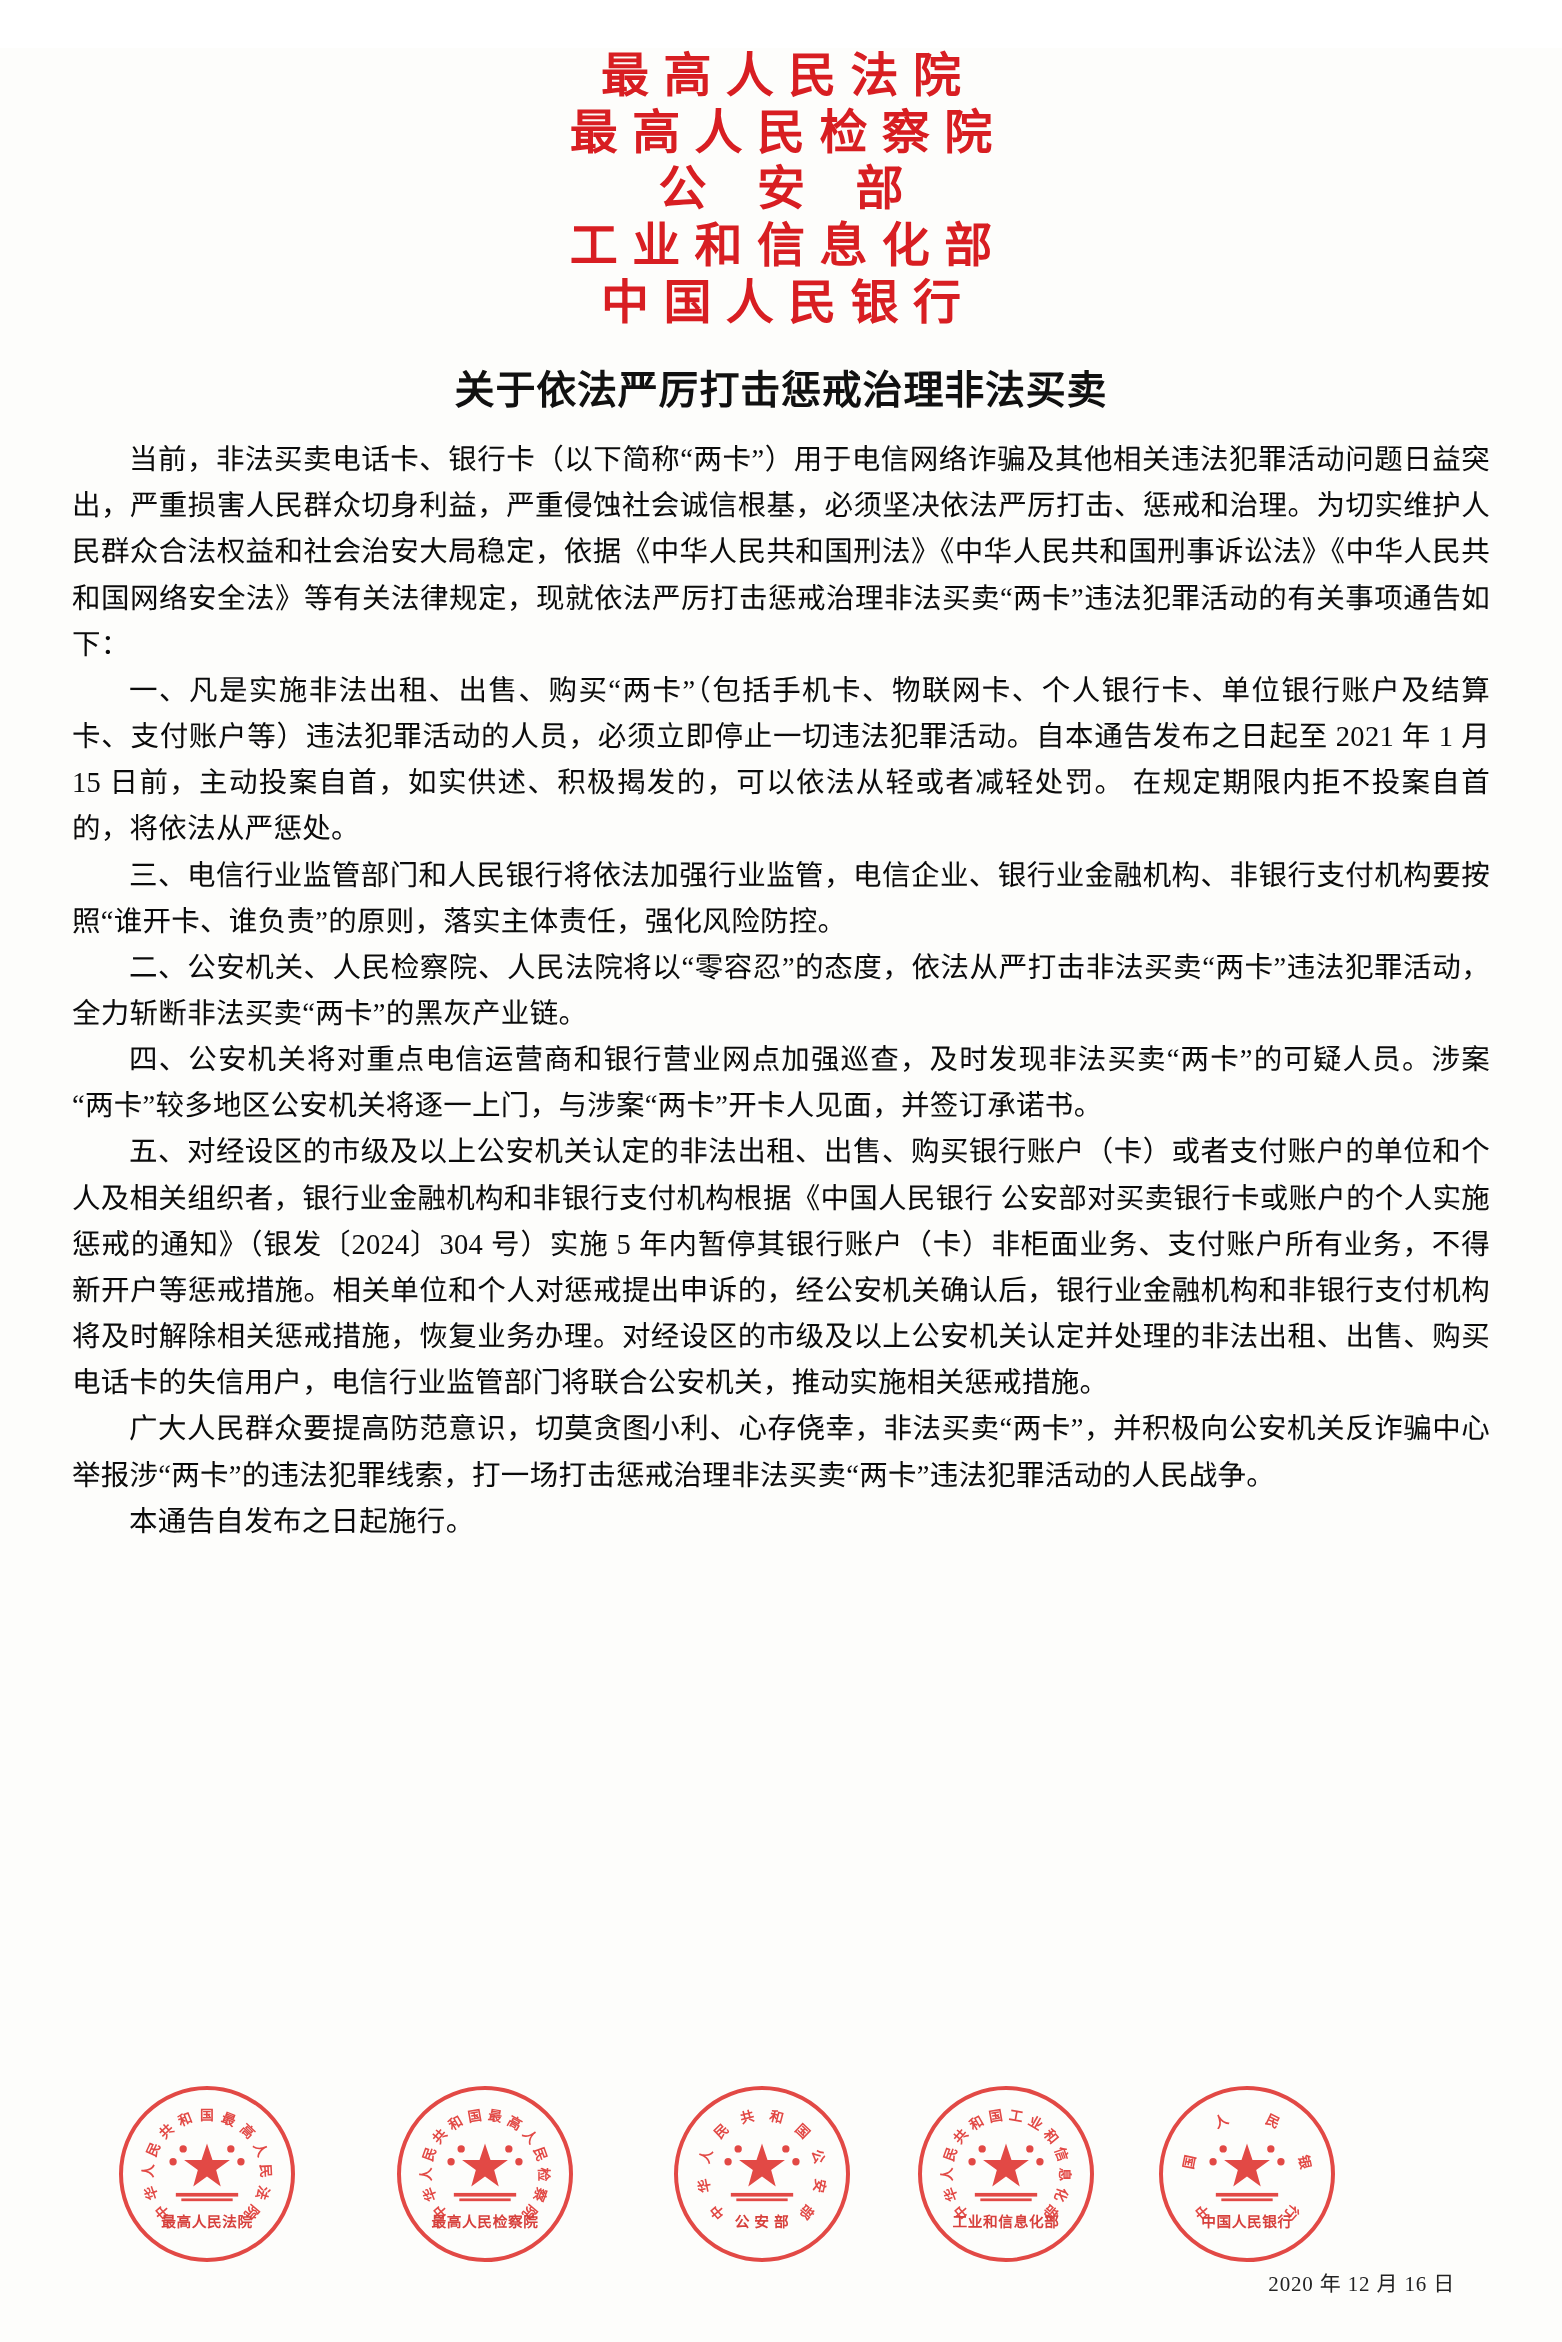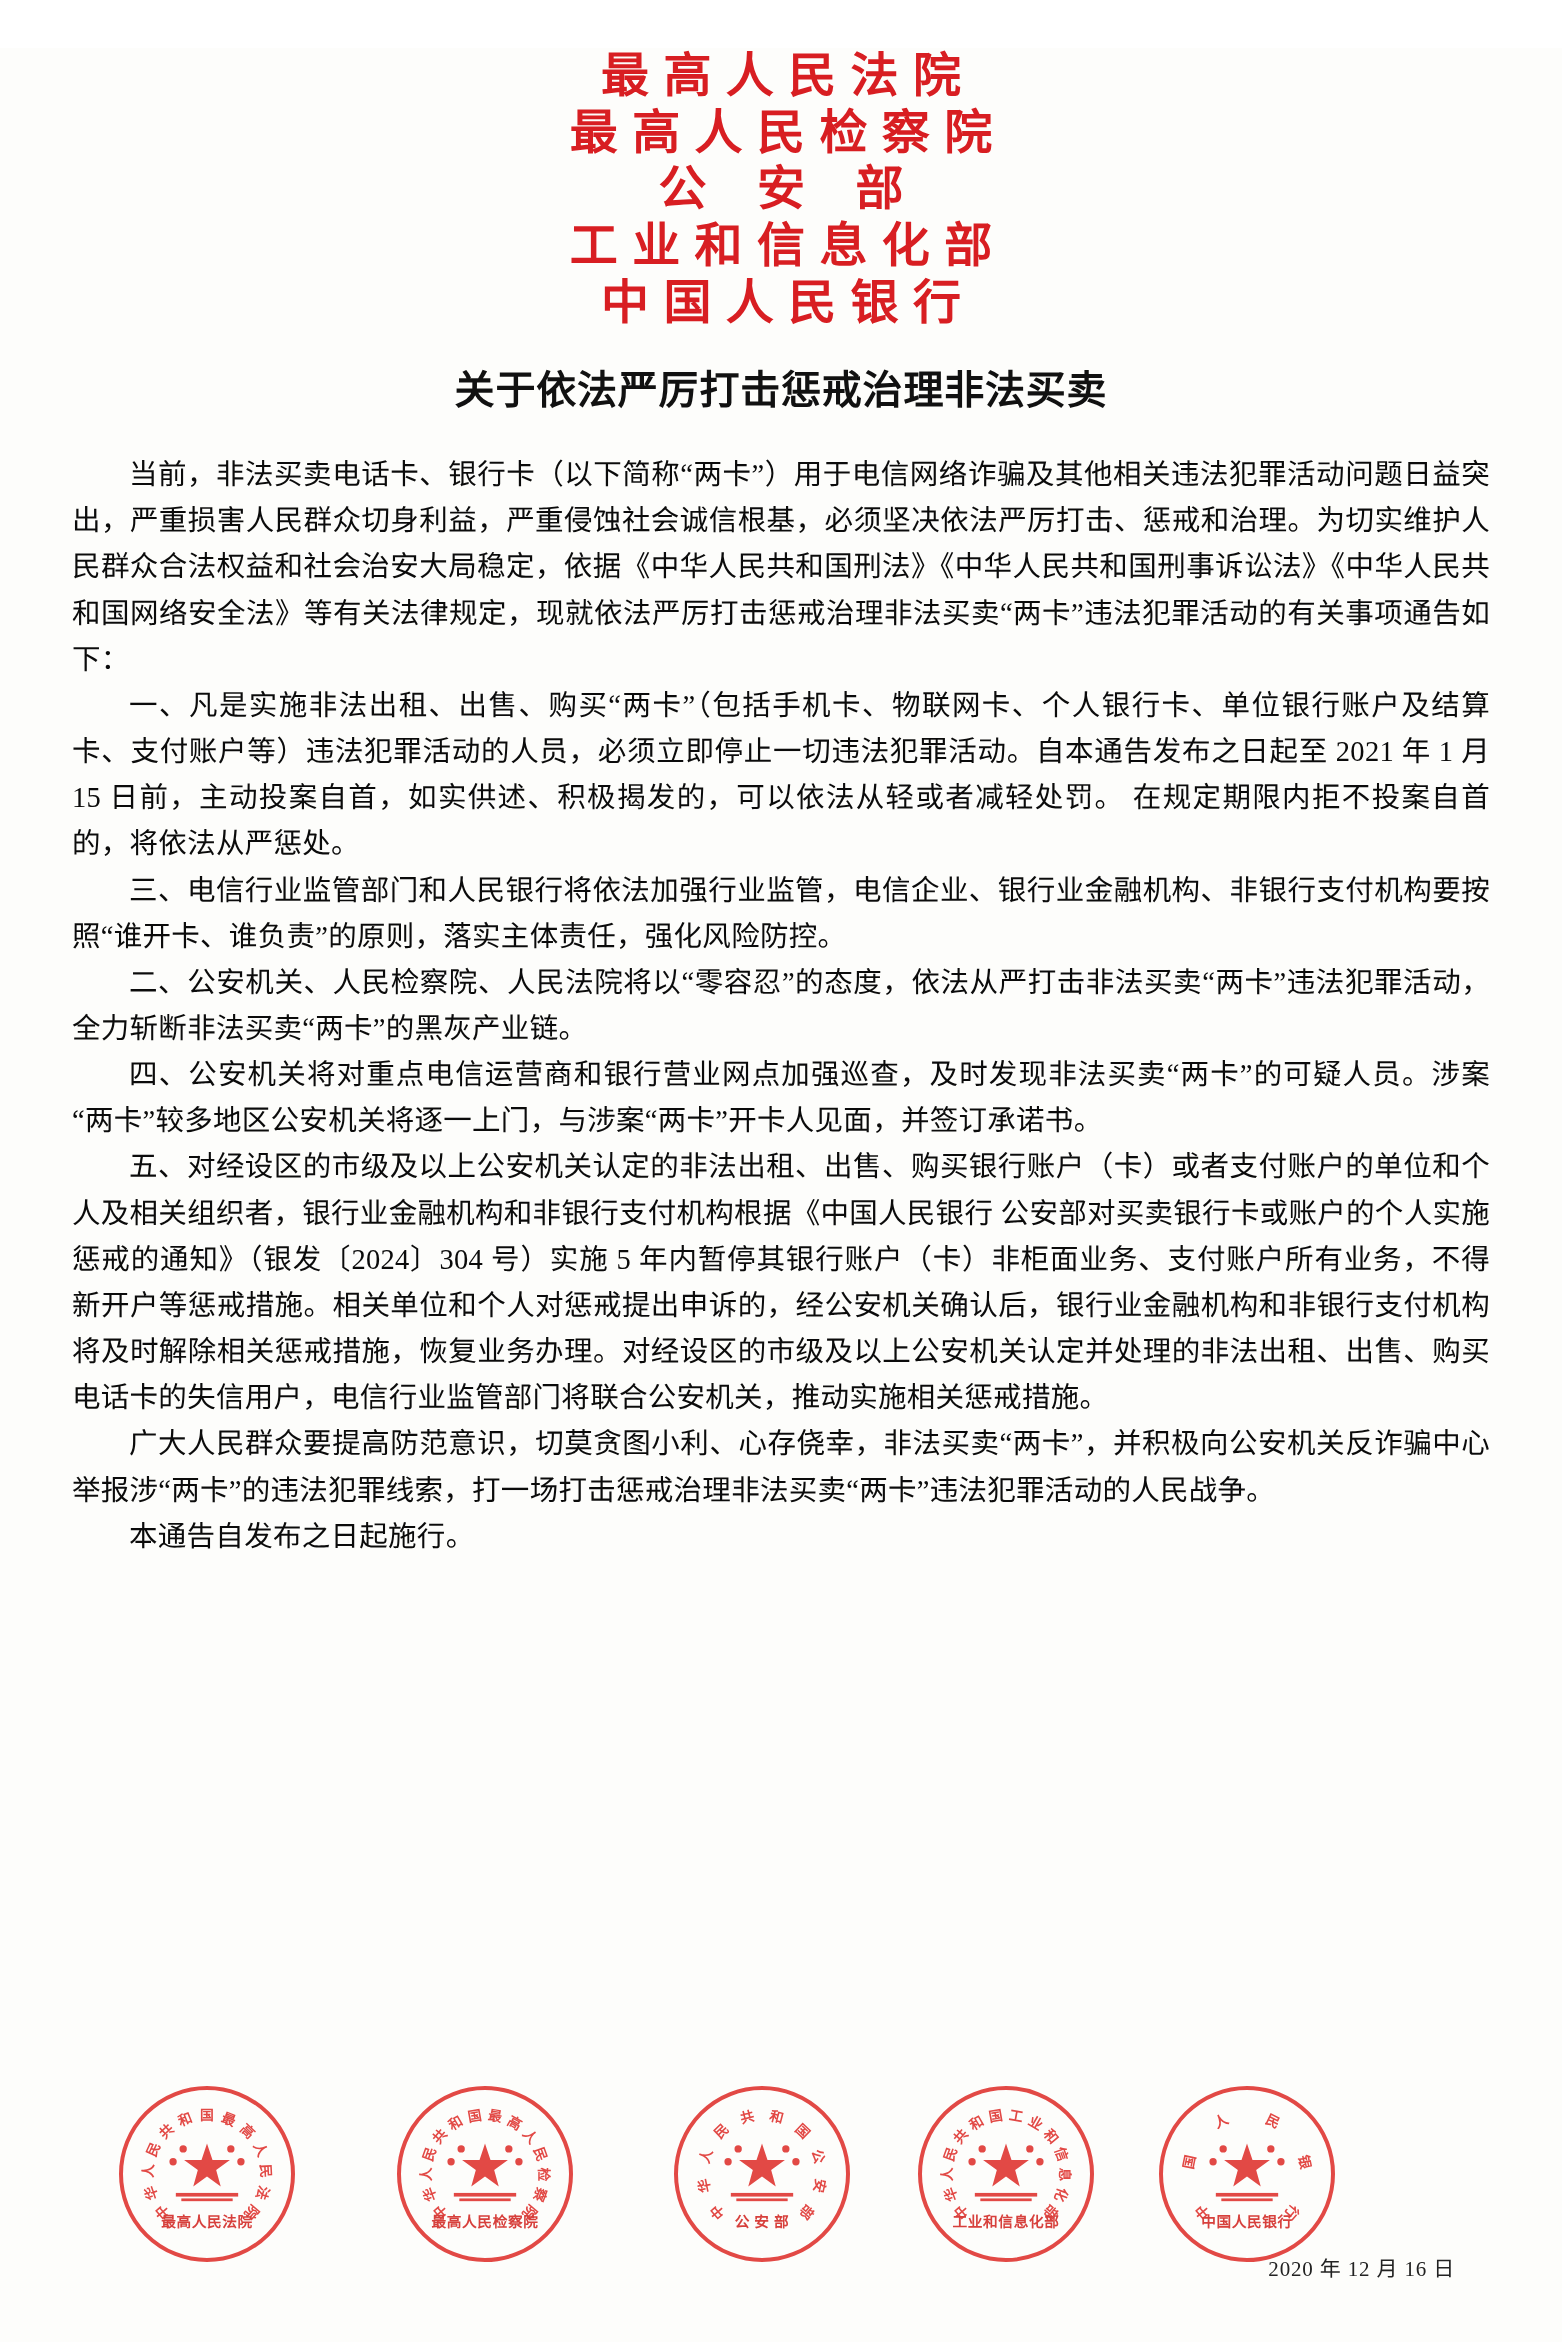--- a/index.html
+++ b/index.html
@@ -53,21 +53,21 @@
     line-height: 1.45;
     letter-spacing: 0.02em;
     color: #111;
   }
   .doc-title .tl {
     display: block;
   }
 
   
   .body-text {
-    margin: 32px 72px 0 72px;
+    margin: 17px 72px 0 72px;
     font-size: 28.5px;
     line-height: 1.62;
     text-align: justify;
     text-justify: inter-character;
     letter-spacing: 0.01em;
     color: #0b0b0b;
   }
   .body-text p {
     margin: 0 0 0 0;
     text-indent: 2em;
@@ -121,21 +121,21 @@
     bottom: 27.5px;
     text-align: center;
     font-size: 14.7px;
     font-weight: bold;
     color: #d4302c;
     letter-spacing: 0.04em;
   }
   .seal-date {
     position: absolute;
     right: 107px;
-    bottom: 21px;
+    bottom: 6px;
     font-size: 21px;
     color: #222;
     letter-spacing: 0.04em;
     font-family: "Liberation Serif", "DejaVu Serif", serif;
   }
 </style>
 </head>
 <body>
 
 <div class="page">

